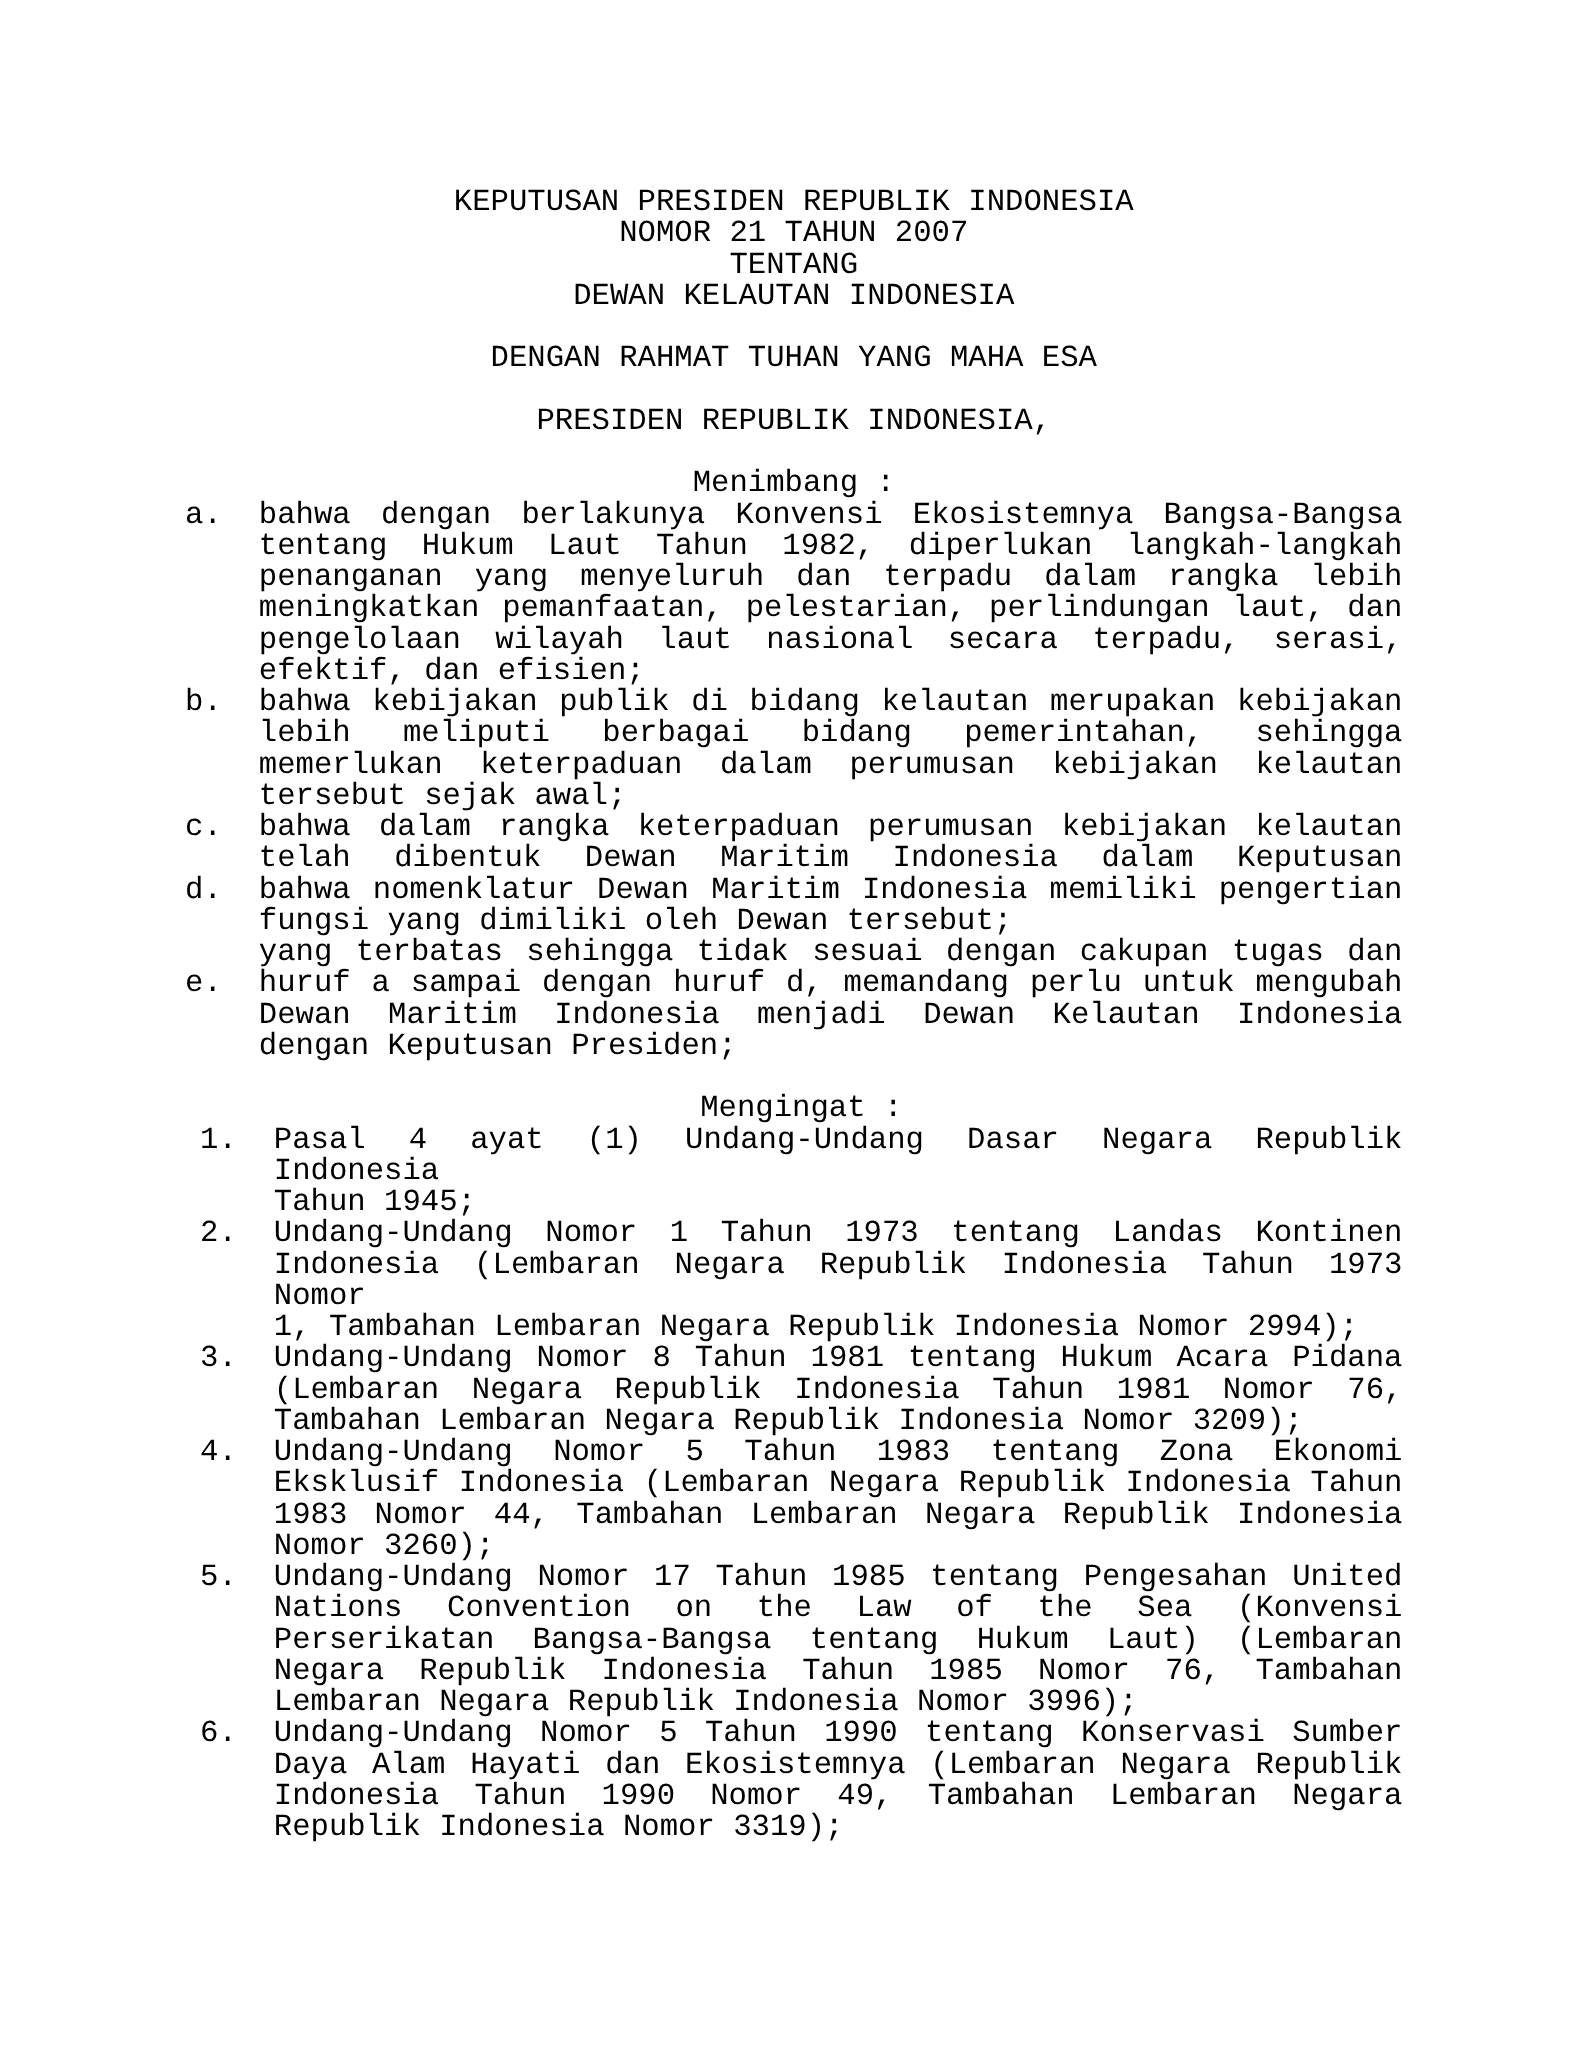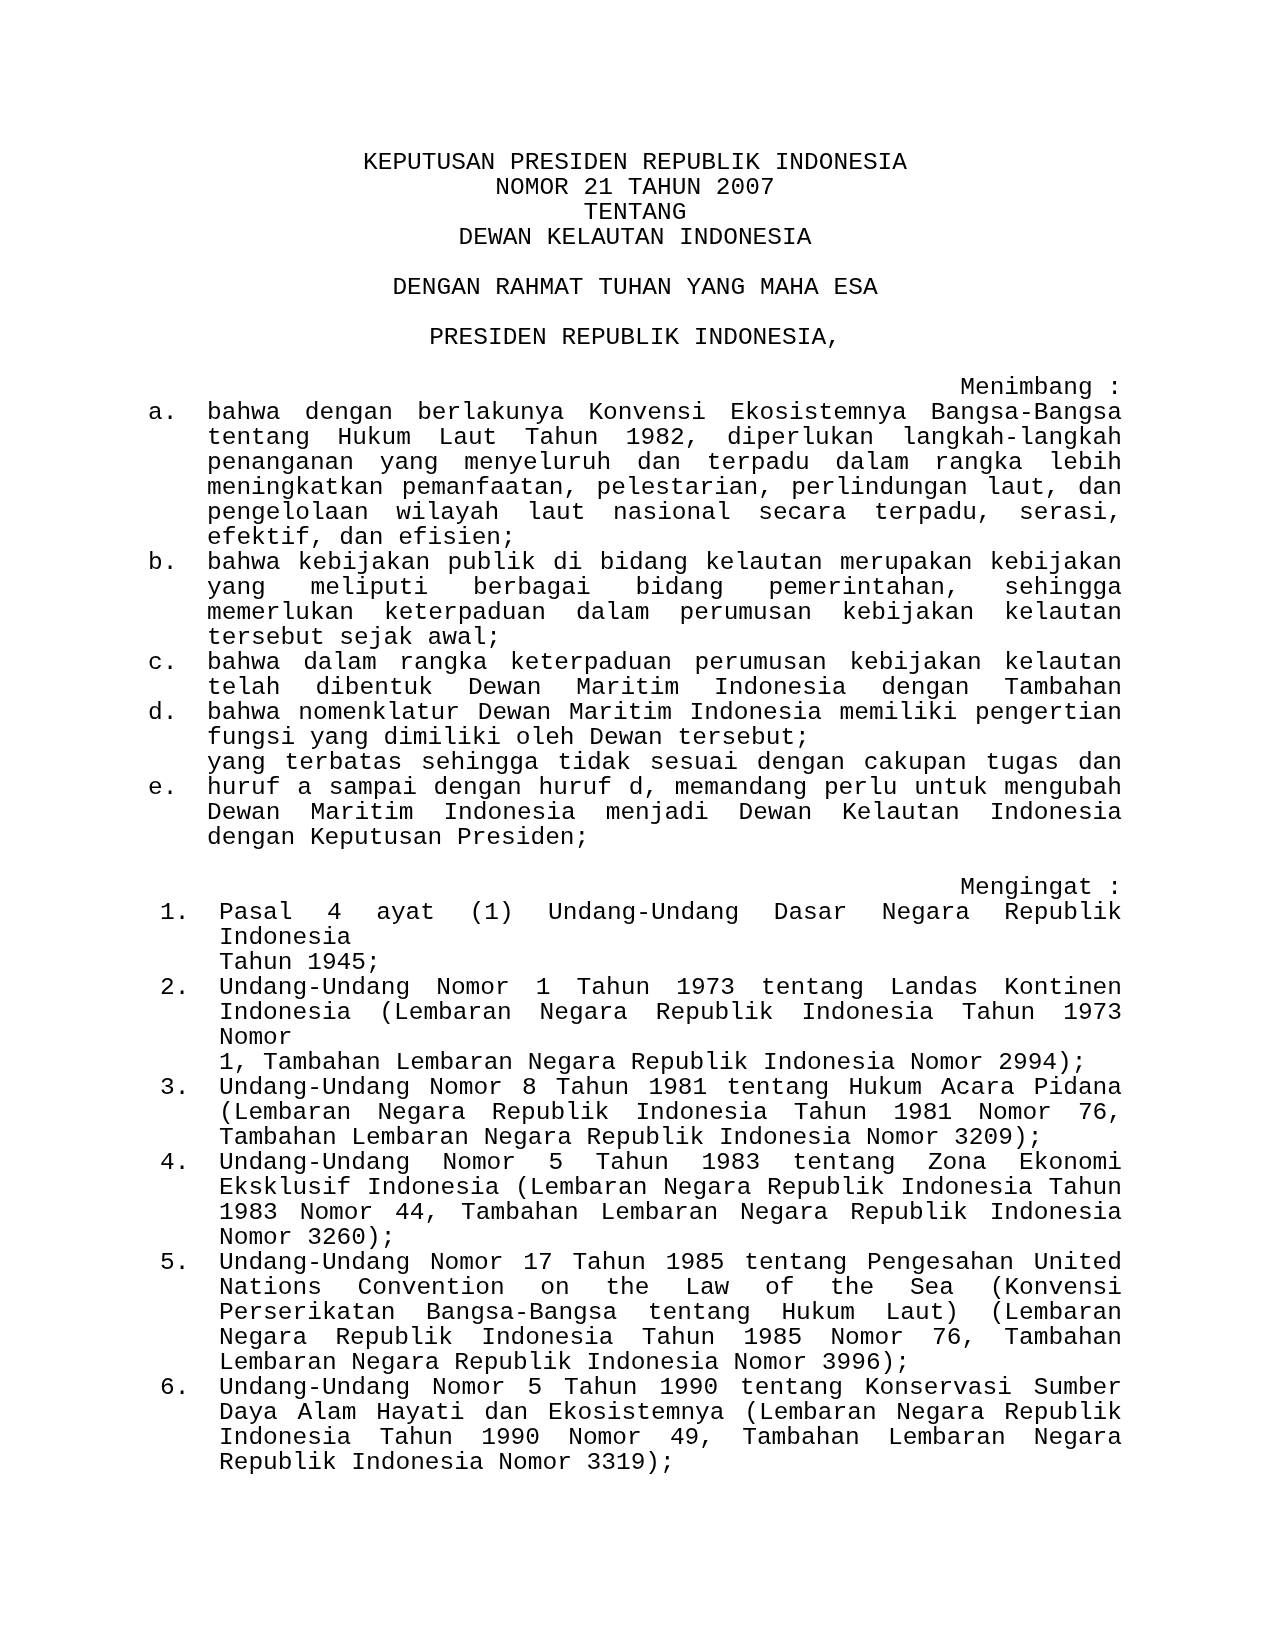--- a/index.html
+++ b/index.html
@@ -21,21 +21,21 @@
     width: 974px;
     font-family: "Liberation Mono", "DejaVu Sans Mono", monospace;
     font-size: 24.5px;
     line-height: 25px;
     color: #000000;
     white-space: normal;
   }
   .center { text-align: center; }
   .blank  { height: 25px; }
   .sections > .section + .section { margin-top: 25px; margin-left: 12px; }
-  .heading { text-align: right; }
+  .heading { text-align: center; }
   .item {
     position: relative;
     padding-left: 59px; 
   }
   .item .label {
     position: absolute;
     left: 0;
     top: 0;
   }
   .line.jl {
@@ -74,31 +74,31 @@
                 <div class="line jl">meningkatkan pemanfaatan, pelestarian, perlindungan laut, dan</div>
                 <div class="line jl">pengelolaan wilayah laut nasional secara terpadu, serasi,</div>
                 <div class="line ll">efektif, dan efisien;</div>
               </div>
   </div>
 
   <div class="item">
     <span class="label">b.</span>
     <div>
                 <div class="line jl">bahwa kebijakan publik di bidang kelautan merupakan kebijakan</div>
-                <div class="line jl">yang meliputi berbagai bidang pemerintahan, sehingga</div>
+                <div class="line jl">lebih meliputi berbagai bidang pemerintahan, sehingga</div>
                 <div class="line jl">memerlukan keterpaduan dalam perumusan kebijakan kelautan</div>
                 <div class="line ll">tersebut sejak awal;</div>
               </div>
   </div>
 
   <div class="item">
     <span class="label">c.</span>
     <div>
                 <div class="line jl">bahwa dalam rangka keterpaduan perumusan kebijakan kelautan</div>
-                <div class="line jl">telah dibentuk Dewan Maritim Indonesia dengan Tambahan</div>
+                <div class="line jl">telah dibentuk Dewan Maritim Indonesia dalam Keputusan</div>
               </div>
   </div>
 
   <div class="item">
     <span class="label">d.</span>
     <div>
                 <div class="line jl">bahwa nomenklatur Dewan Maritim Indonesia memiliki pengertian</div>
                 <div class="line ll">fungsi yang dimiliki oleh Dewan tersebut;</div>
                 <div class="line jl">yang terbatas sehingga tidak sesuai dengan cakupan tugas dan</div>
               </div>

